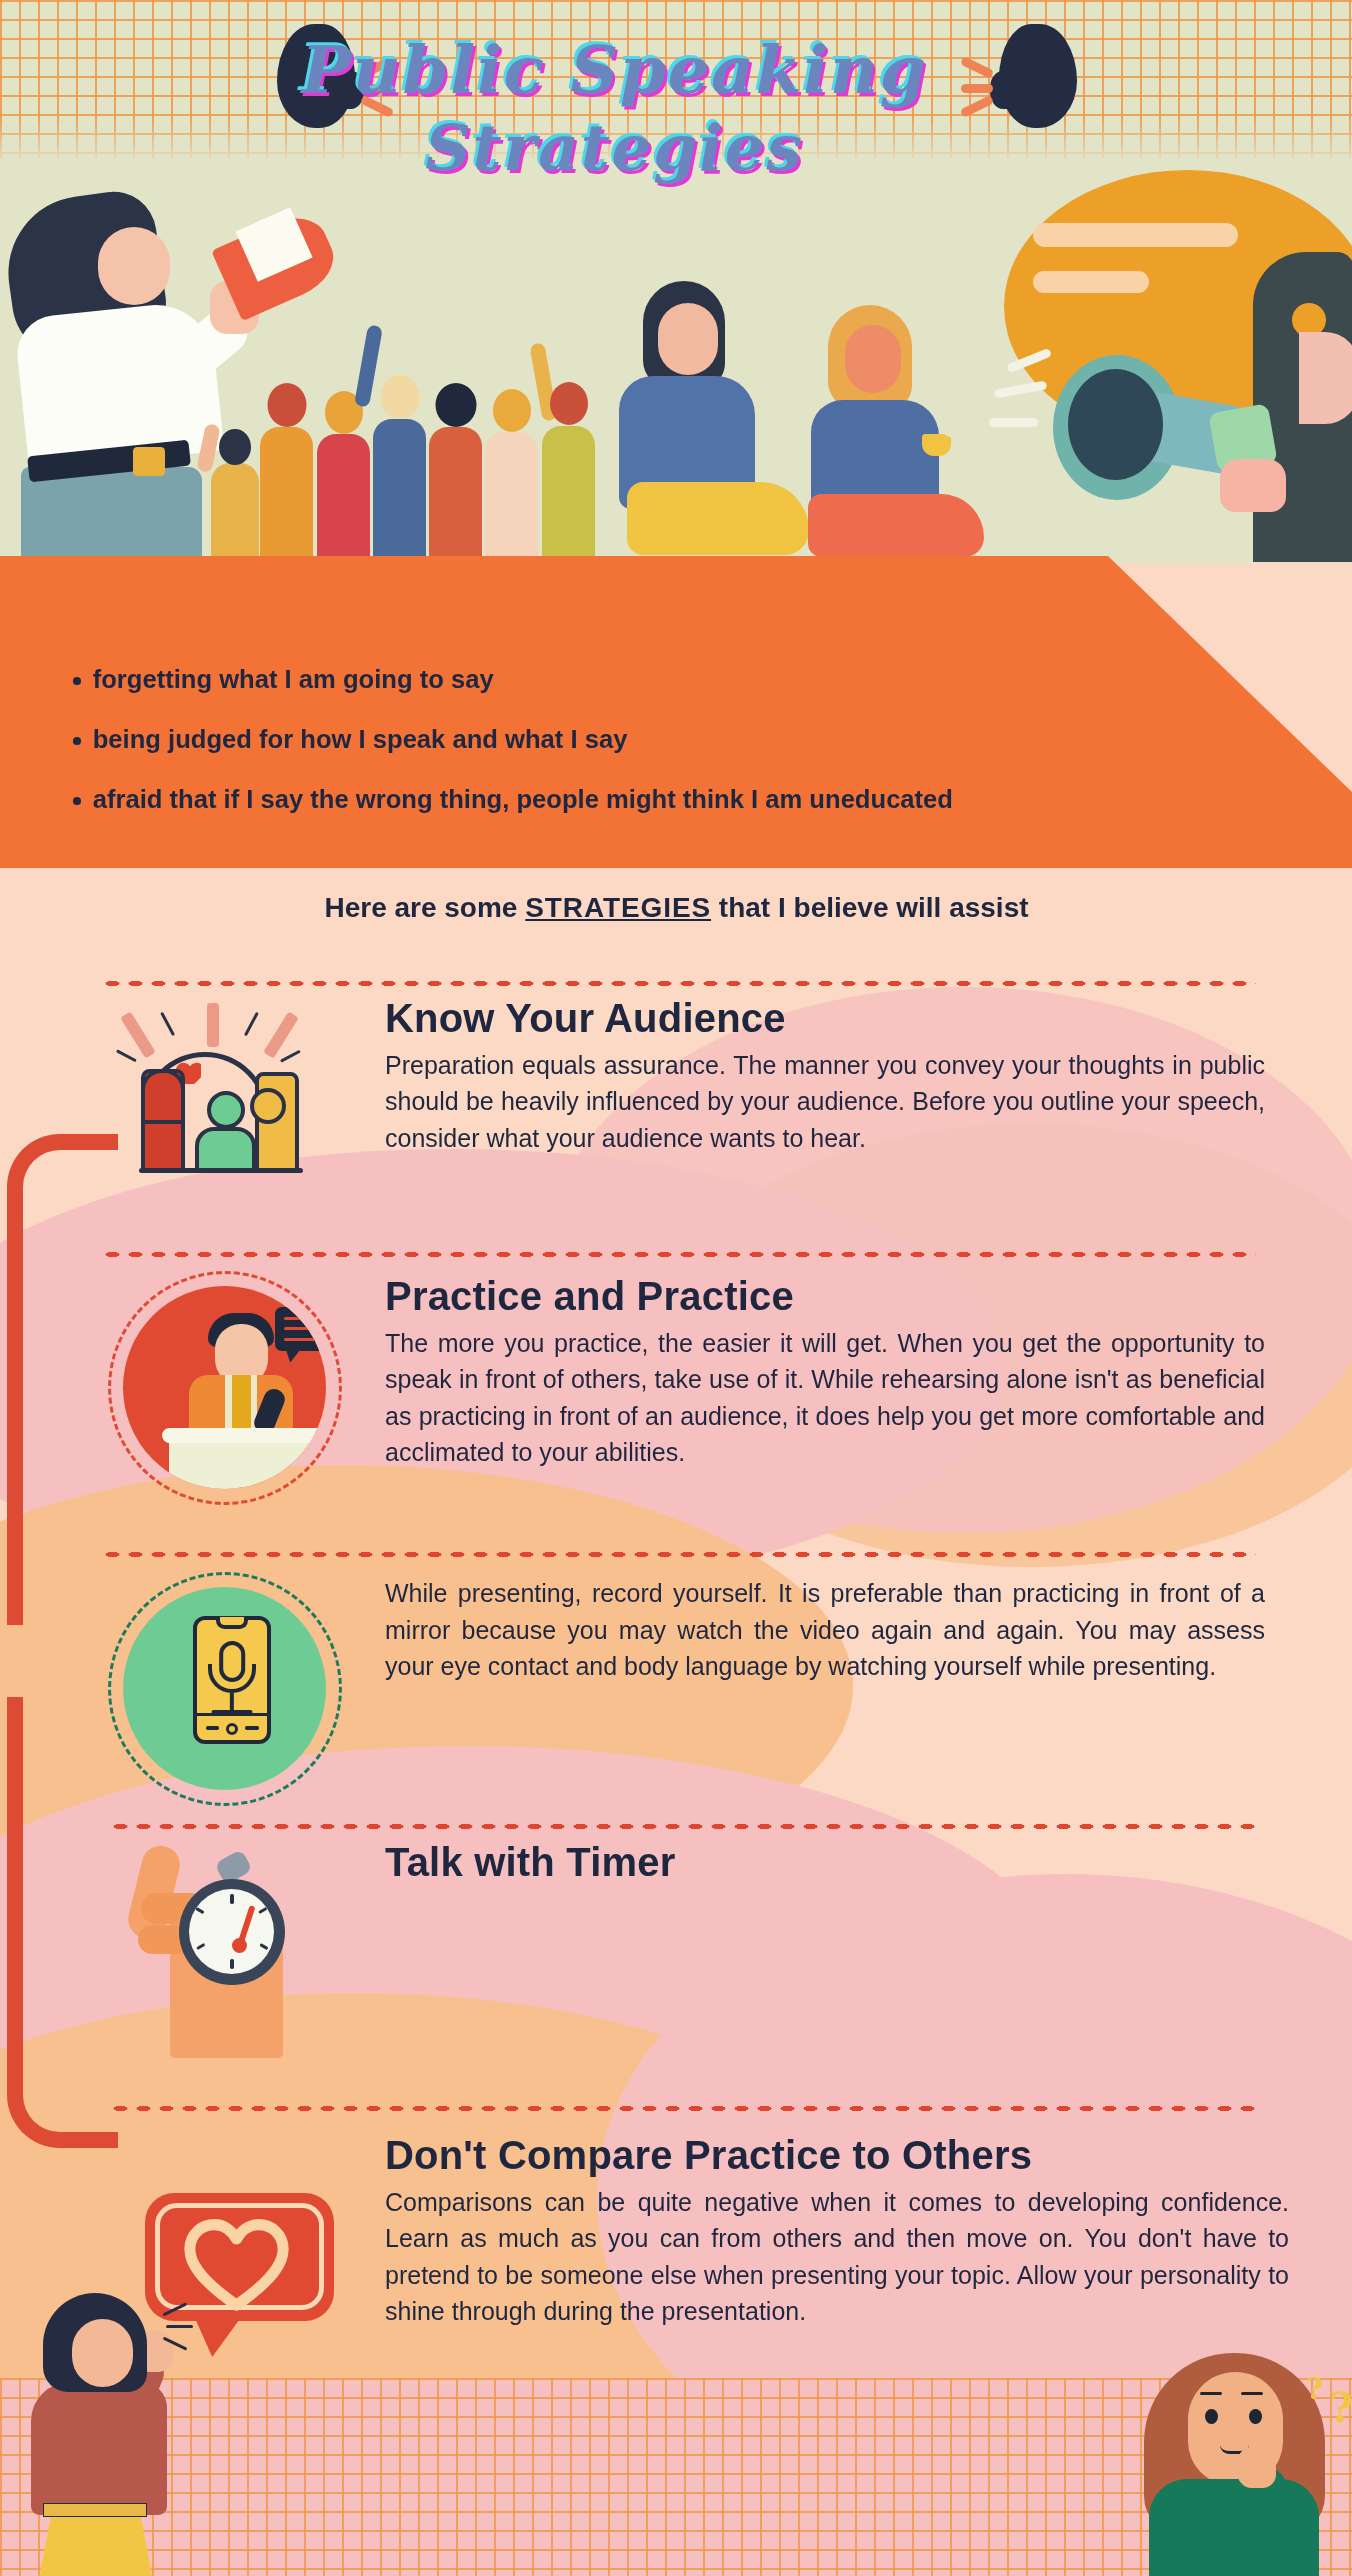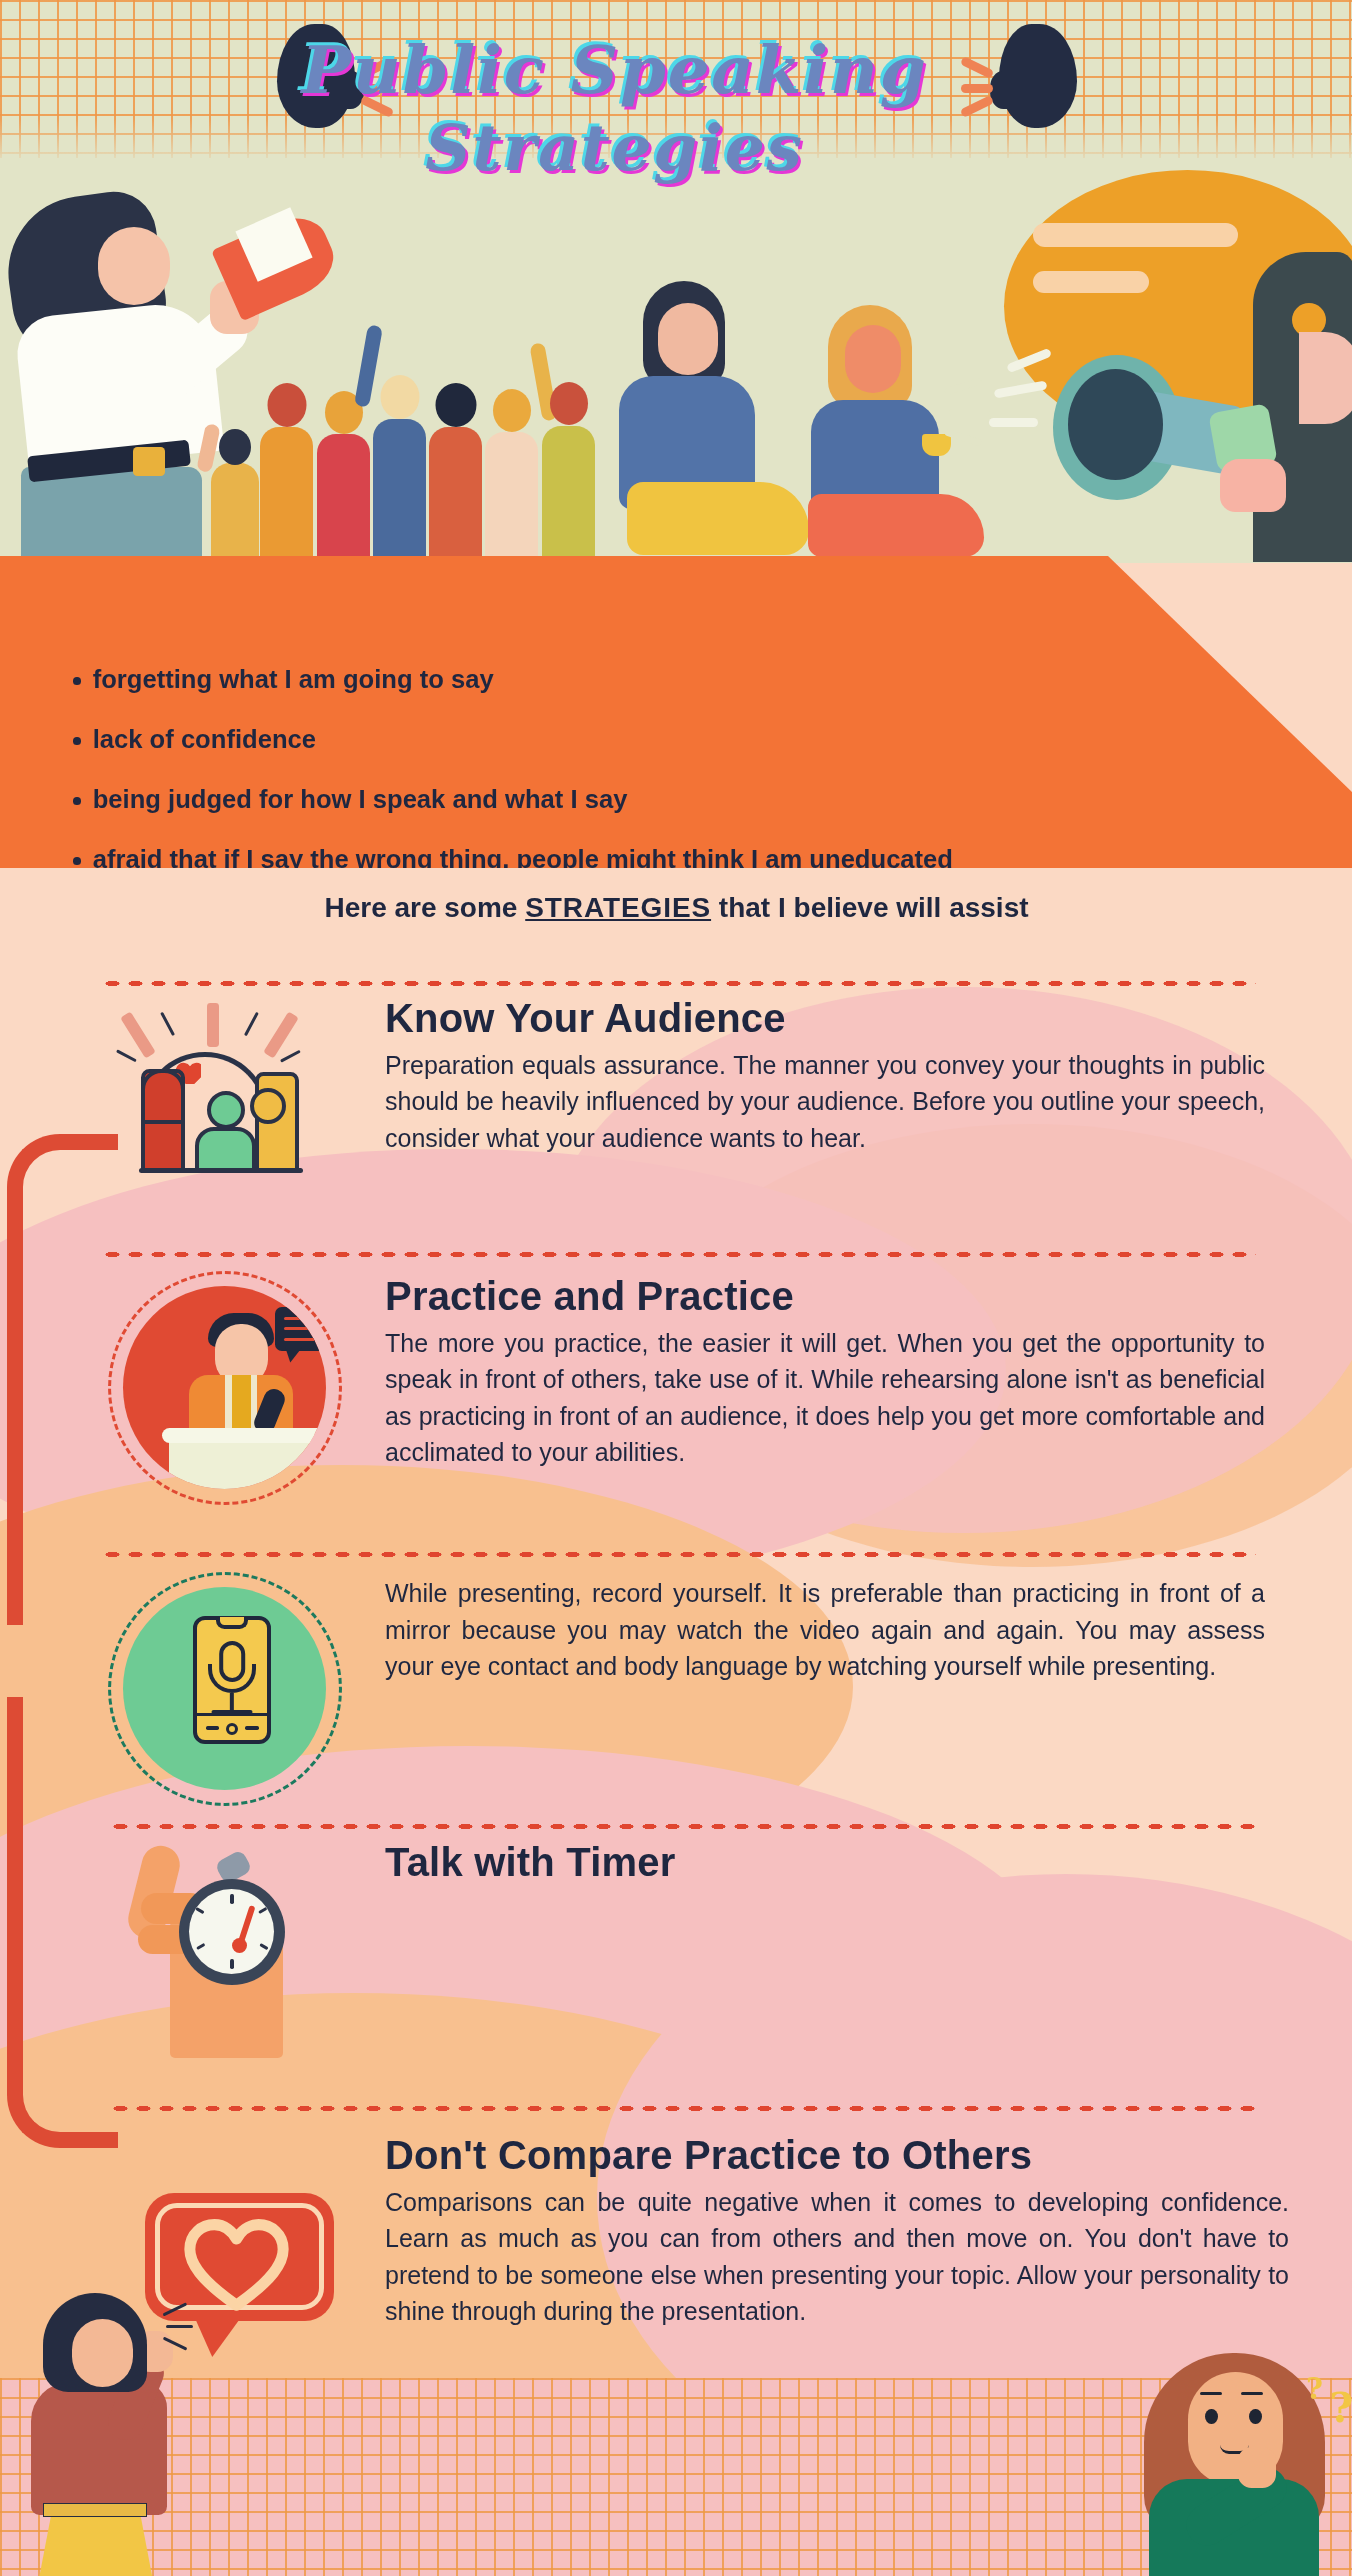--- a/index.html
+++ b/index.html
@@ -450,24 +450,20 @@
   <div class="title-wrap">
     <div class="title-line l1">Public Speaking</div>
     <div class="title-line l2">Strategies</div>
   </div>
 
   <div class="orange-sec"></div>
   <div class="q-list">
     <div class="q-item">
       <span class="q-dot"></span>
       <span>forgetting what I am going to say</span>
-    </div>
-    <div class="q-item">
-      <span class="q-dot"></span>
-      <span>lack of confidence</span>
     </div>
     <div class="q-item">
       <span class="q-dot"></span>
       <span>being judged for how I speak and what I say</span>
     </div>
     <div class="q-item">
       <span class="q-dot"></span>
       <span>afraid that if I say the wrong thing, people might think I am uneducated</span>
     </div>
   </div>

